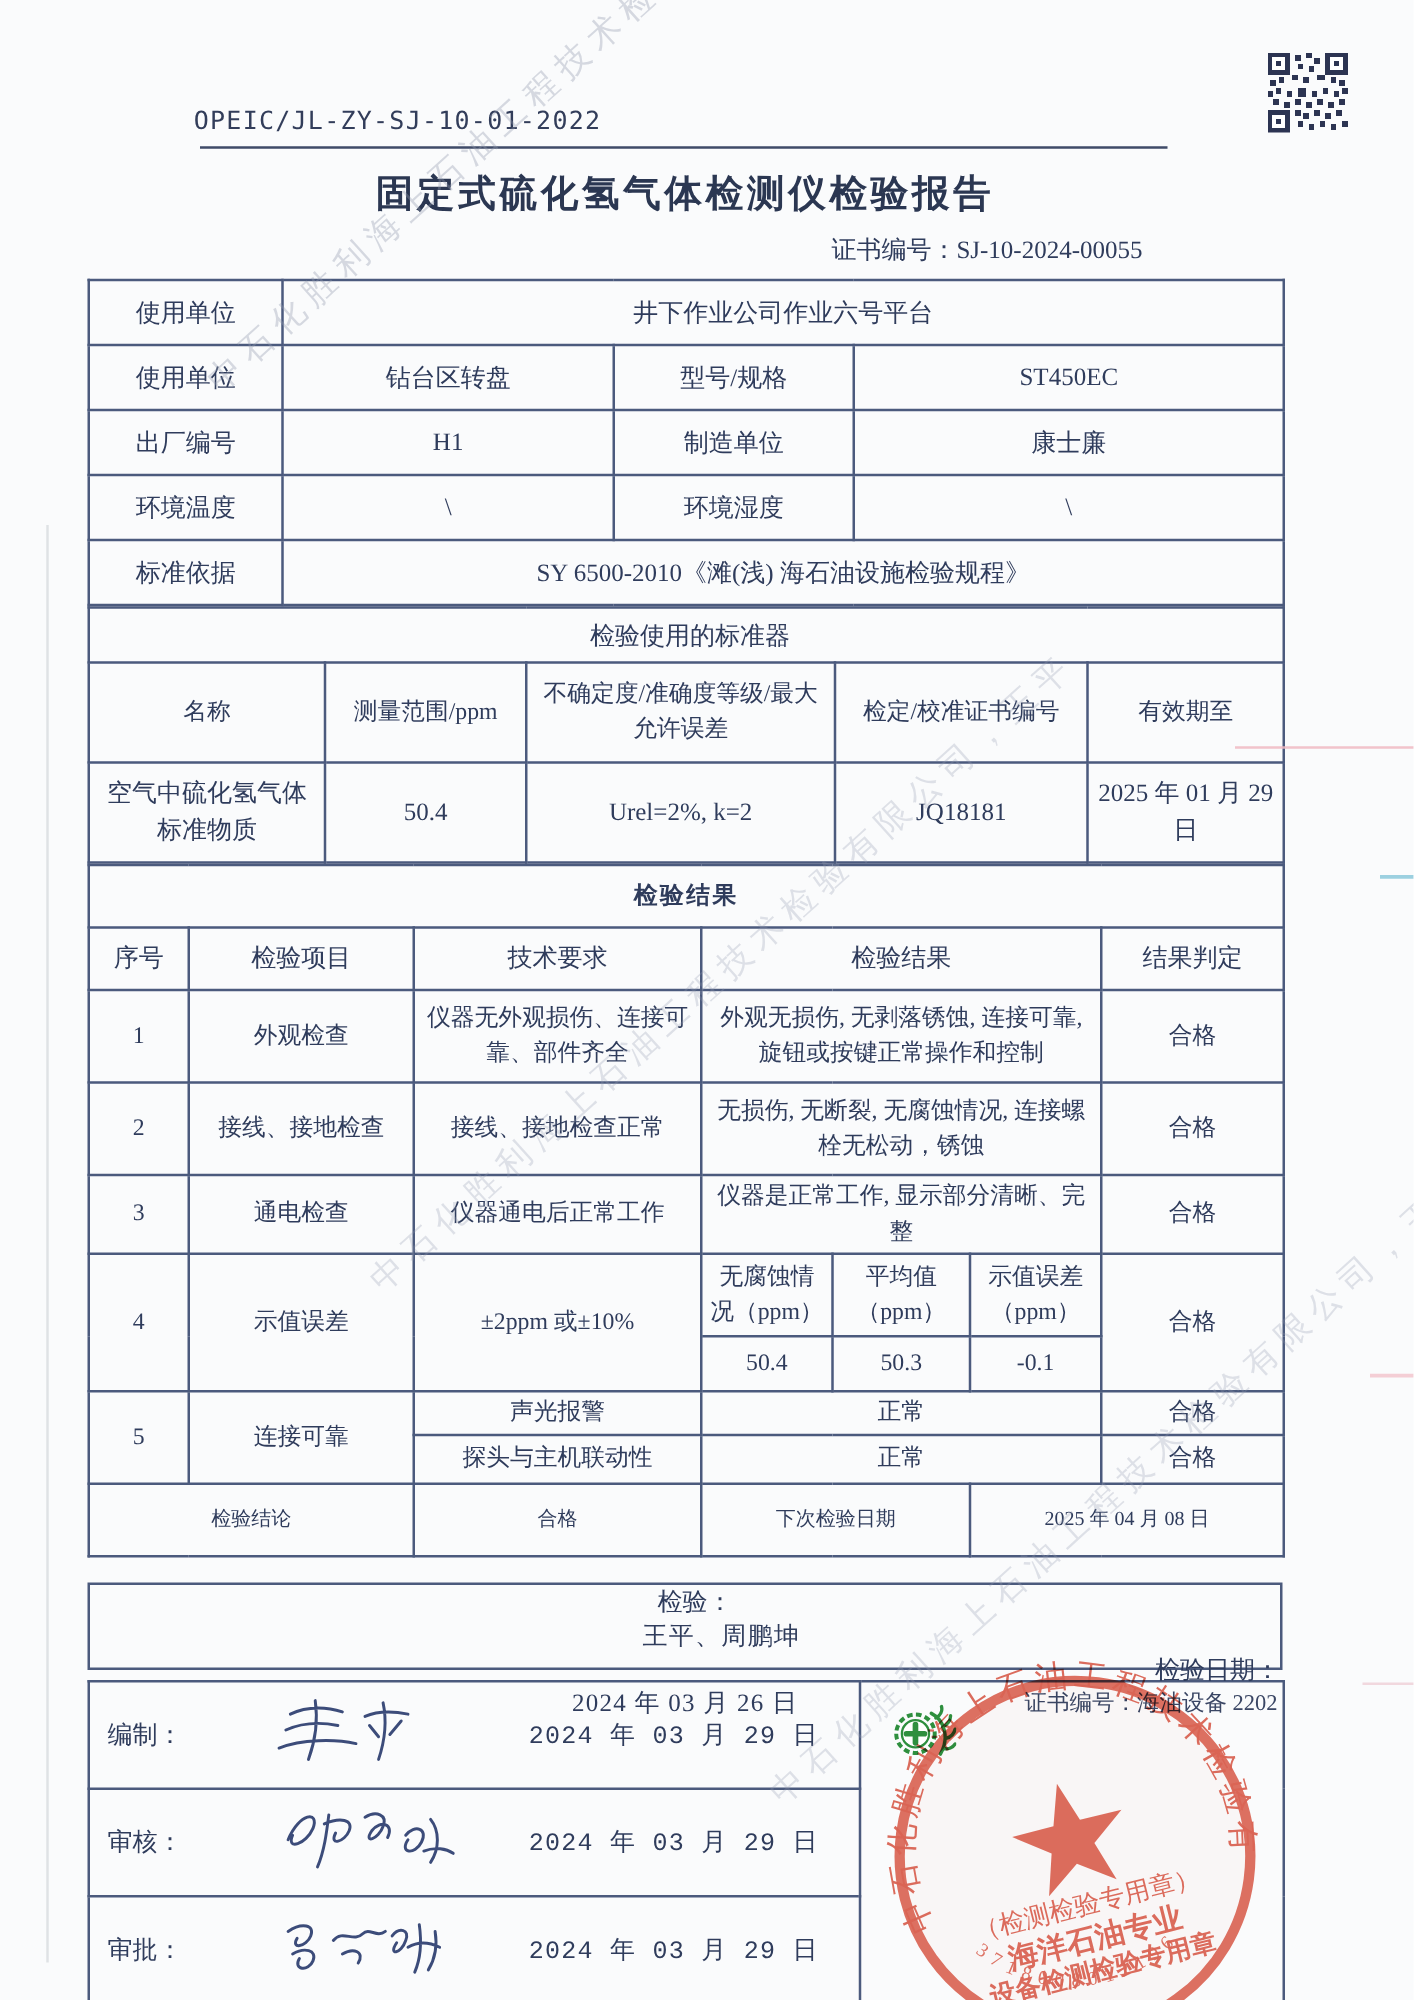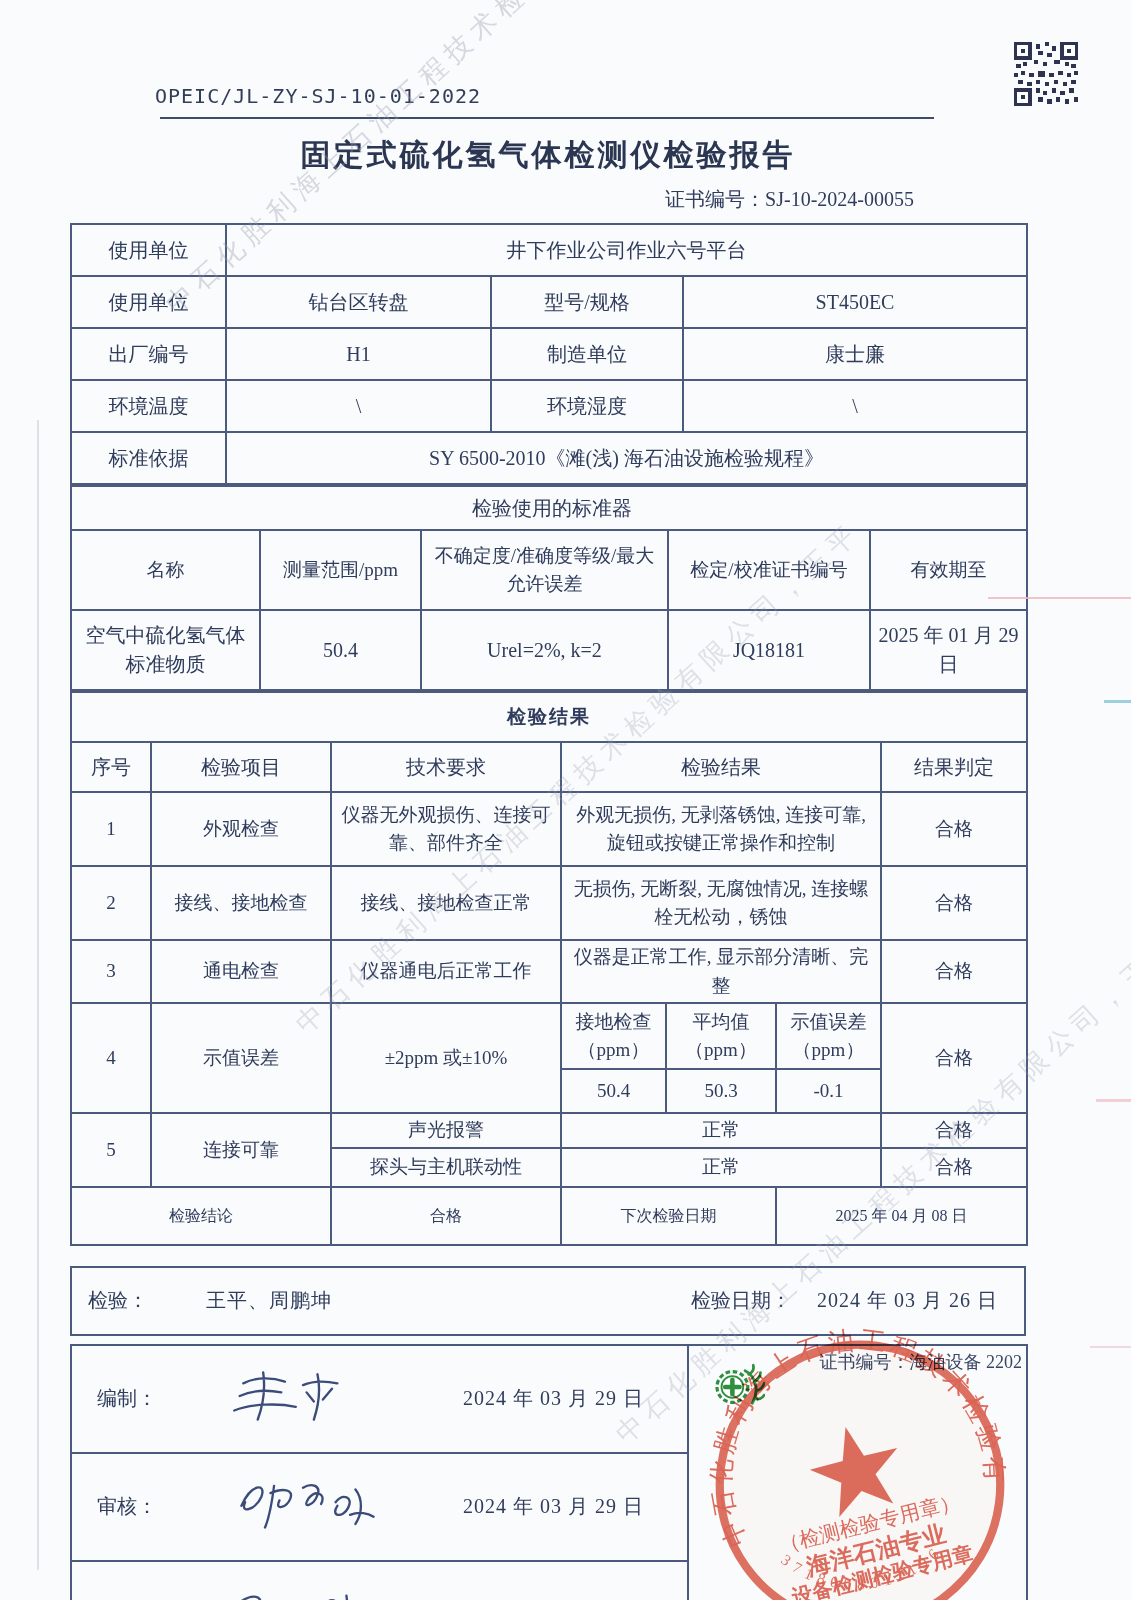--- a/index.html
+++ b/index.html
@@ -49,30 +49,30 @@
   .r-tall{height:68px;}
   .r-mid{height:50px;}
   .sub-head{height:60px;font-size:18px;line-height:1.4;}
   .sub-val{height:38px;font-size:19px;}
   .r5{height:33px;}
   .concl td{height:52px;font-size:16px;}
   
   .insp-box{
     width:956px;height:70px;margin:20px 0 0 70px;
     border:2px solid #4b5a7d;box-sizing:border-box;
-    display:flex;align-items:center;font-size:20px;
+    display:flex;align-items:center;font-size:20px;flex-direction:column;
   }
   .insp-box .lab{margin-left:16px;}
   .insp-box .names{margin-left:58px;letter-spacing:1px;}
   .insp-box .dlab{margin-left:auto;}
   .insp-box .dval{margin:0 26px 0 26px;letter-spacing:1px;}
   
   .tbl-sign{margin-top:8px;}
   .tbl-sign td{height:84px;}
-  .sign-cell{padding:11px;}
+  .sign-cell{padding:0;font-family:Liberation Mono, monospace;}
   .sign-flex{display:flex;align-items:center;height:100%;}
   .sign-flex .slab{width:96px;text-align:left;padding-left:14px;font-size:20px;flex:0 0 auto;}
   .sign-flex .sig{flex:0 0 auto;margin-left:34px;}
   .sign-flex .sdate{margin-left:auto;margin-right:32px;font-size:20px;letter-spacing:1px;}
   .stamp-cell{position:relative;overflow:visible;padding:0;}
   .stamp-certno{
     position:absolute;top:4px;right:4px;
     font-size:18px;color:#3a4664;white-space:nowrap;z-index:2;
   }
   .green-ico{position:absolute;left:18px;top:12px;z-index:1;}
@@ -228,21 +228,21 @@
       <td class="r-mid">3</td>
       <td>通电检查</td>
       <td>仪器通电后正常工作</td>
       <td colspan="3">仪器是正常工作, 显示部分清晰、完整</td>
       <td>合格</td>
     </tr>
     <tr>
       <td class="sub-head" rowspan="2">4</td>
       <td rowspan="2">示值误差</td>
       <td rowspan="2">±2ppm 或±10%</td>
-      <td class="sub-head">接地检查（ppm）</td>
+      <td class="sub-head">无腐蚀情况（ppm）</td>
       <td class="sub-head">平均值（ppm）</td>
       <td class="sub-head">示值误差（ppm）</td>
       <td rowspan="2">合格</td>
     </tr>
     <tr>
       <td class="sub-val">50.4</td>
       <td class="sub-val">50.3</td>
       <td class="sub-val">-0.1</td>
     </tr>
     <tr>

